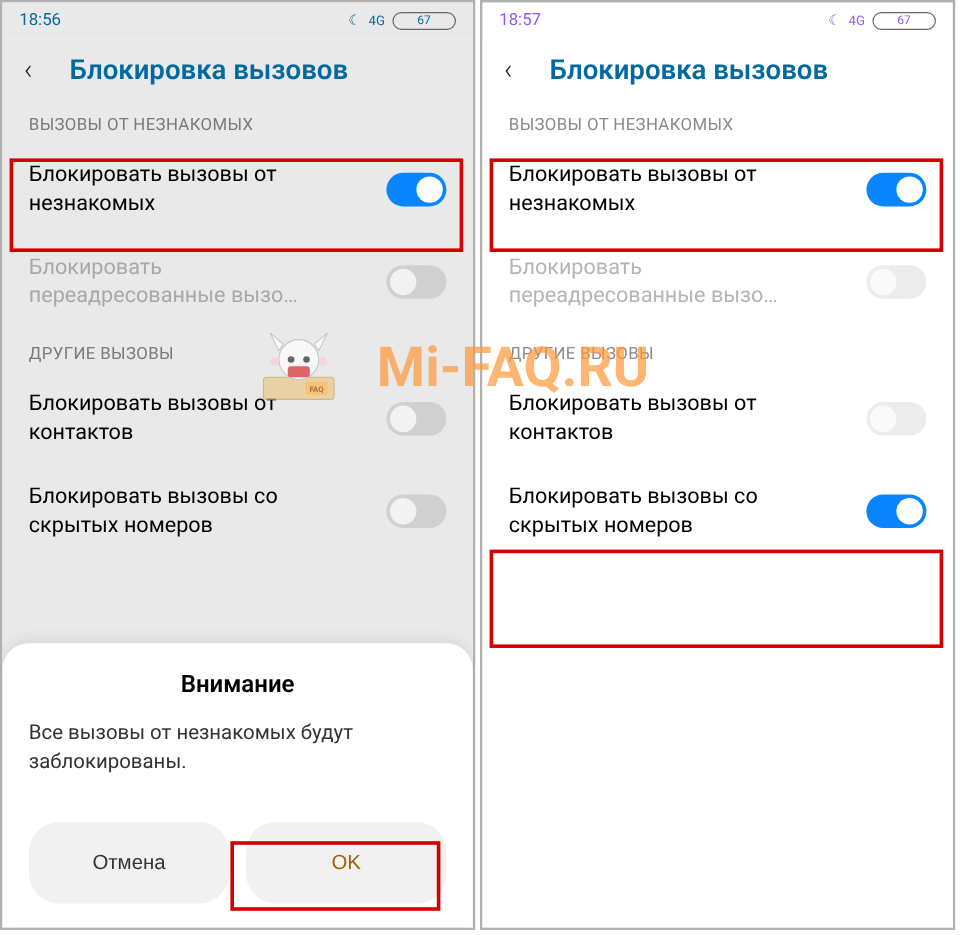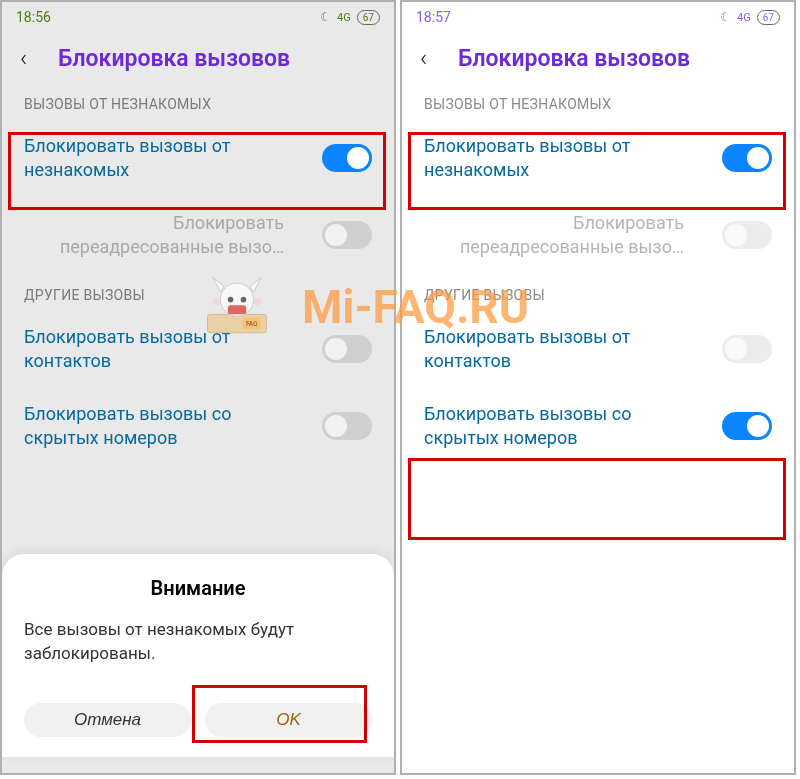--- a/index.html
+++ b/index.html
@@ -30,51 +30,51 @@
 
   .status-bar {
     height: 30px;
     display: flex;
     align-items: center;
     justify-content: space-between;
     padding: 0 14px;
     font-size: 14px;
     color: #8b5cf6;
   }
-  .phone.left .status-bar { background: #e9e9e9; color:#4d7c0f; }
+  .phone.left .status-bar { background: #e9e9e9; color:#0369a1; }
   .status-right { display:flex; align-items:center; gap:6px; font-size:11px; }
   .battery-pill {
-    border:1px solid #666; border-radius:8px; padding:0 5px; font-size:10px;
+    border:1px solid #666; border-radius:8px; padding:0 20px; font-size:10px;
     display:inline-flex; align-items:center; height:15px; line-height:13px;
   }
   .moon { font-size:12px; }
 
   .header {
     display: flex;
     align-items: center;
     padding: 12px 18px 10px 18px;
   }
   .back-chevron {
     font-size: 24px; font-weight: 300; color:#222; margin-right: 18px;
     width:20px; display:inline-block;
   }
-  .header-title { font-size: 23px; font-weight: 600; color: #6d28d9; }
+  .header-title { font-size: 23px; font-weight: 600; color: #0369a1; }
 
   .section-label {
     font-size: 14px; color: #8a8a8a; padding: 14px 22px 8px 22px;
     letter-spacing: 0.3px;
   }
   .phone.left .section-label { color:#7a7a7a; }
 
   .row {
     display:flex; align-items:center; justify-content:space-between;
     padding: 14px 22px; min-height: 74px;
   }
-  .row-text { font-size: 18px; color:#0369a1; line-height:1.35; max-width: 260px; }
-  .row-text.disabled { color:#b5b5b5;text-align:right; }
+  .row-text { font-size: 18px; color:#000000; line-height:1.35; max-width: 260px; }
+  .row-text.disabled { color:#b5b5b5; }
   .phone.left .row-text.disabled { color:#a8a8a8; }
 
   .toggle {
     width: 50px; height: 28px; border-radius: 14px; position:relative;
     background:#d9d9d9; flex-shrink:0;
   }
   .toggle .knob {
     position:absolute; top:3px; left:3px; width:22px; height:22px;
     border-radius:50%; background:#fff; transition: none;
   }
@@ -86,37 +86,37 @@
   .toggle.off-light .knob { background:#fafafa; }
 
   .highlight-box {
     border: 3px solid #d40000;
     position: absolute;
     pointer-events: none;
   }
 
   
   .sheet {
-    position:absolute; left:0; right:0; bottom:16px;
+    position:absolute; left:0; right:0; bottom:0;
     background:#fff; border-top-left-radius:22px; border-top-right-radius:22px;
     padding: 22px 22px 20px 22px;
     box-shadow: 0 -2px 12px rgba(0,0,0,0.08);
   }
   .sheet-title { text-align:center; font-size:20px; font-weight:600; margin-bottom:18px; }
   .sheet-body { font-size:17px; color:#333; line-height:1.4; margin-bottom:37px; }
   .sheet-actions { display:flex; gap:14px; }
   .sheet-btn {
-    flex:1; height:34px; border:none; border-radius:25px;
-    background:#f1f1f1; font-size:17px; color:#333; cursor:pointer;font-style:italic;
+    flex:1; height:68px; border:none; border-radius:25px;
+    background:#f1f1f1; font-size:17px; color:#333; cursor:pointer;
   }
   .sheet-btn.ok { color:#a16207; font-weight:500; }
 
   
   .watermark {
-    position:absolute; top: 272px; left: 200px;
+    position:absolute; top: 272px; left: 212px;
     display:flex; align-items:center; gap:8px;
     opacity:0.72; pointer-events:none;text-align:center;
   }
   .watermark-text {
     font-size:46px; font-weight:700; color:#ff9a3c;margin-left:20px;
   }
   .mascot {
     width:74px; height:70px; position:relative;
   }
   .mascot svg { width:100%; height:100%; }

